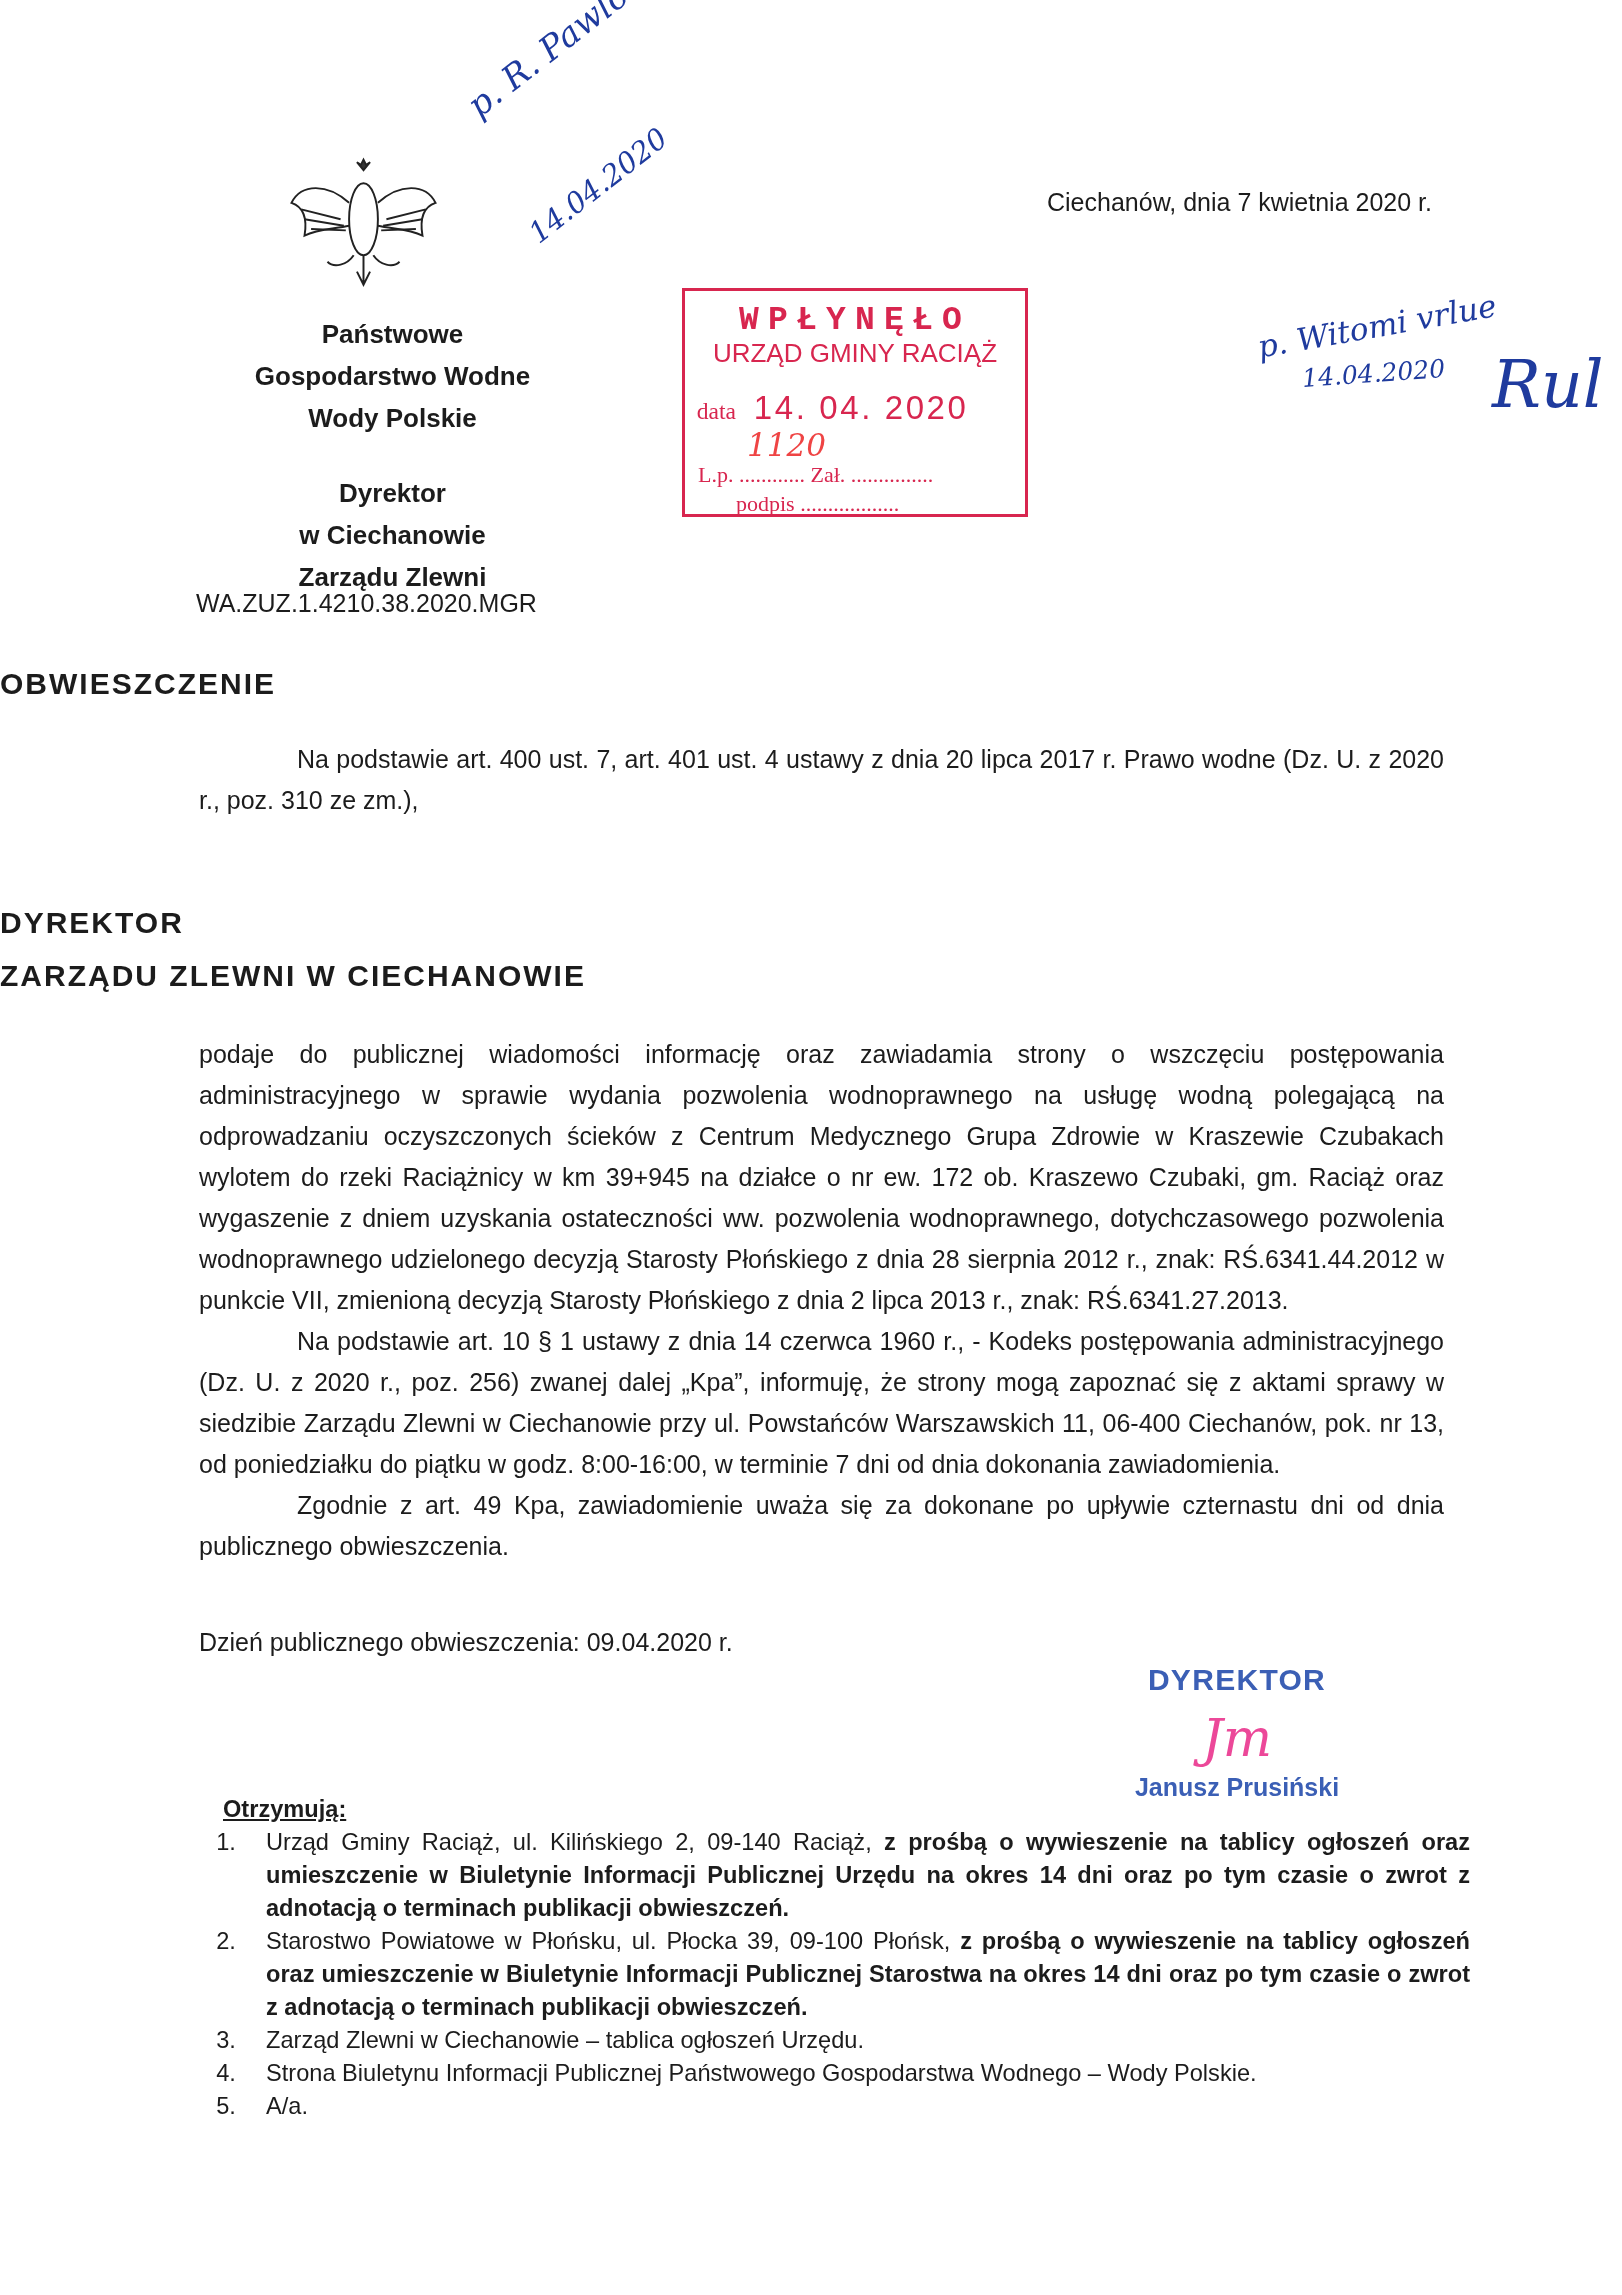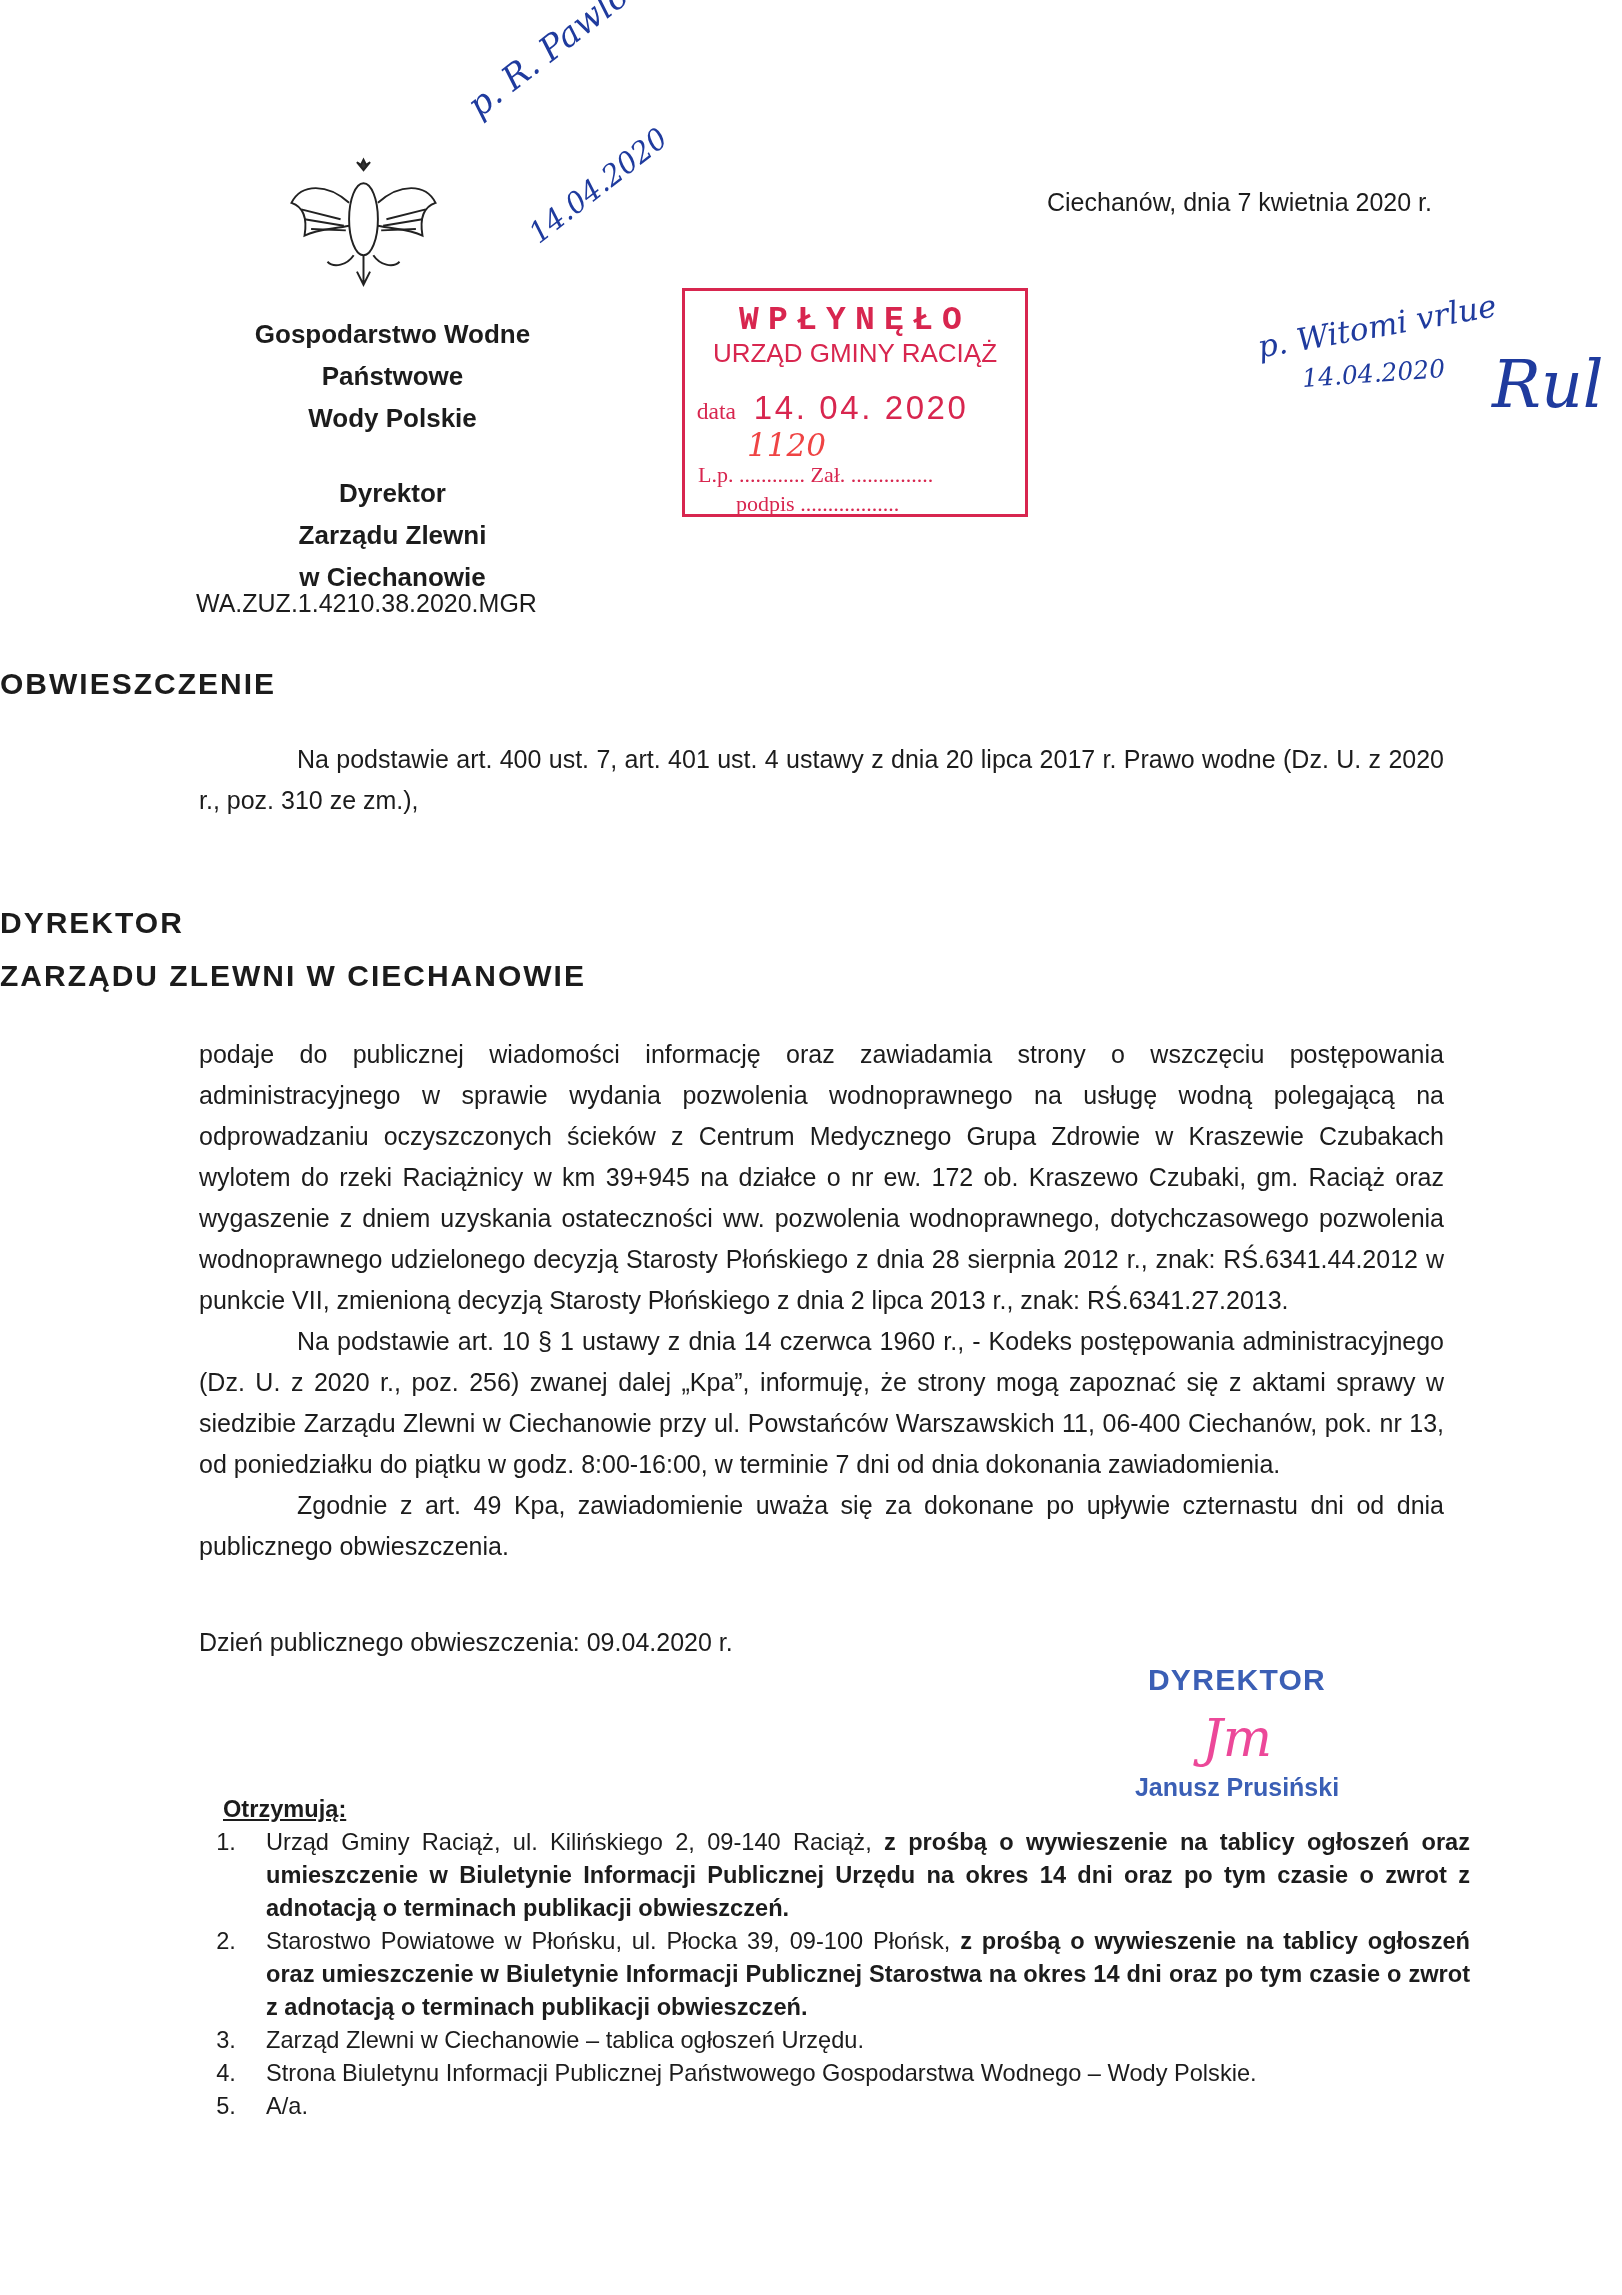--- a/index.html
+++ b/index.html
@@ -79,27 +79,27 @@
       <path d="M137 70 C170 40, 210 40, 225 70 C210 75, 200 90, 205 120 C185 110, 160 110, 137 105"></path>
       <path d="M20 80 L80 95 M25 95 L85 105 M35 110 L88 112"></path>
       <path d="M210 80 L150 95 M205 95 L145 105 M195 110 L142 112"></path>
       <path d="M100 150 C90 165, 70 170, 60 160 M130 150 C140 165, 160 170, 170 160"></path>
       <path d="M115 150 L115 195 M105 175 L115 195 L125 175"></path>
     </g>
   </svg>
 </div>
 
 <div class="abs org">
+  <div>Państwowe</div>
   <div>Gospodarstwo Wodne</div>
-  <div>Państwowe</div>
   <div>Wody Polskie</div>
   <div class="gap"></div>
   <div>Dyrektor</div>
+  <div>w Ciechanowie</div>
   <div>Zarządu Zlewni</div>
-  <div>w Ciechanowie</div>
 </div>
 <div class="abs ref">WA.ZUZ.1.4210.38.2020.MGR</div>
 
 <div class="abs city-date">Ciechanów, dnia 7 kwietnia 2020 r.</div>
 
 <div class="abs hand hand-top">p. R. Pawlowski</div>
 <div class="abs hand hand-top2">14.04.2020</div>
 <div class="abs hand hand-right1">p. Witomi vrlue</div>
 <div class="abs hand hand-right2">14.04.2020</div>
 <div class="abs hand hand-right3">Rul</div>

